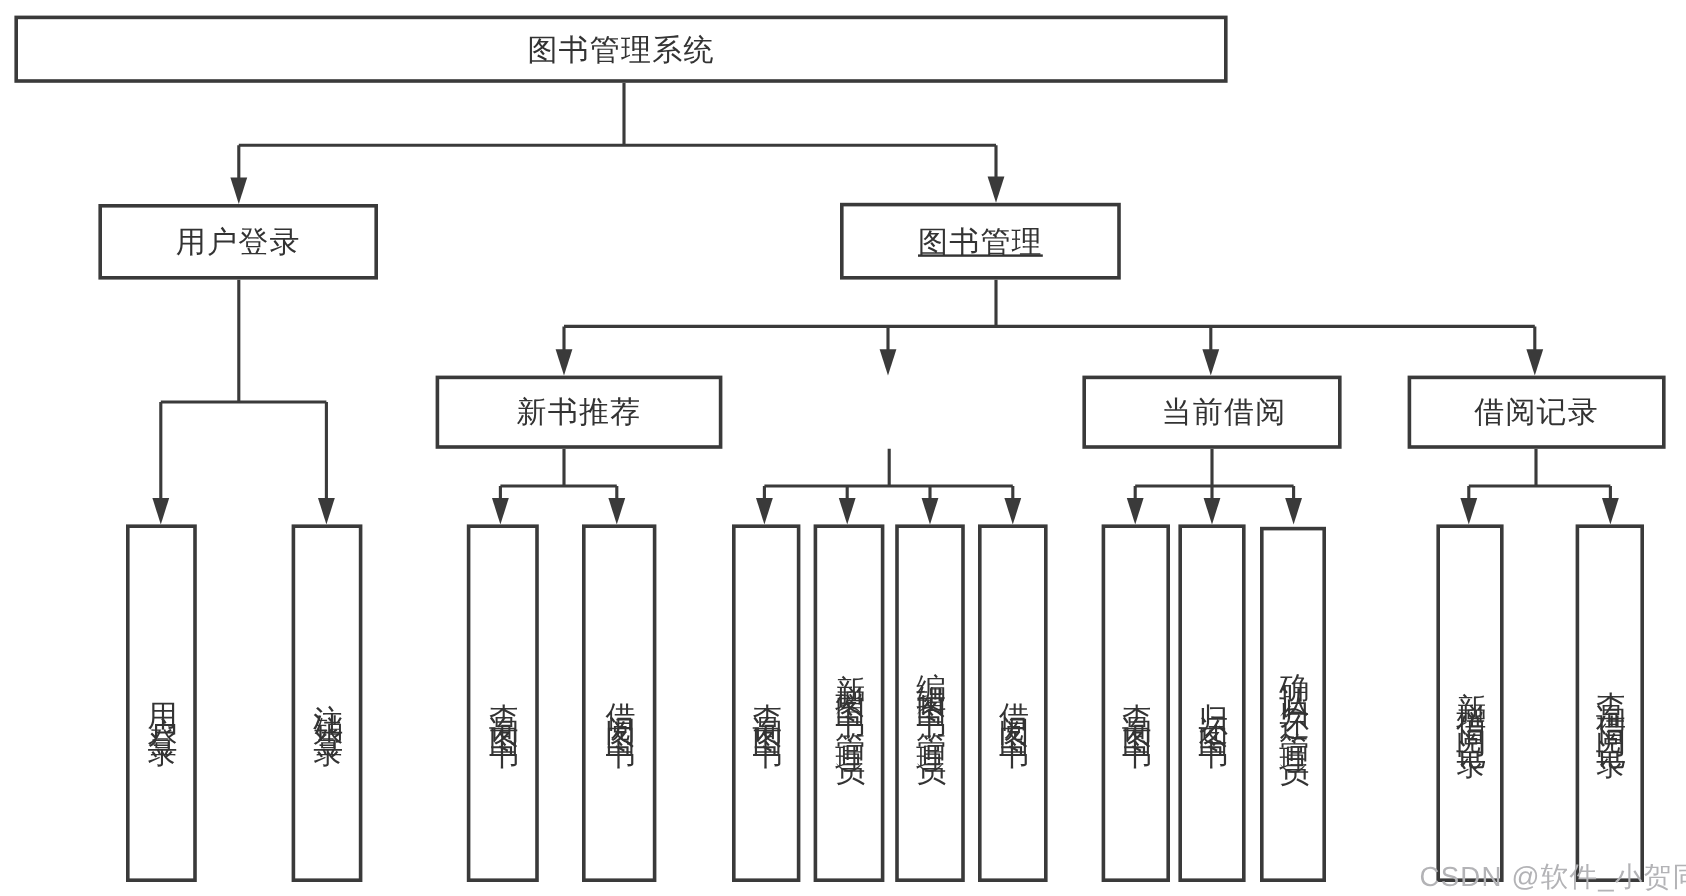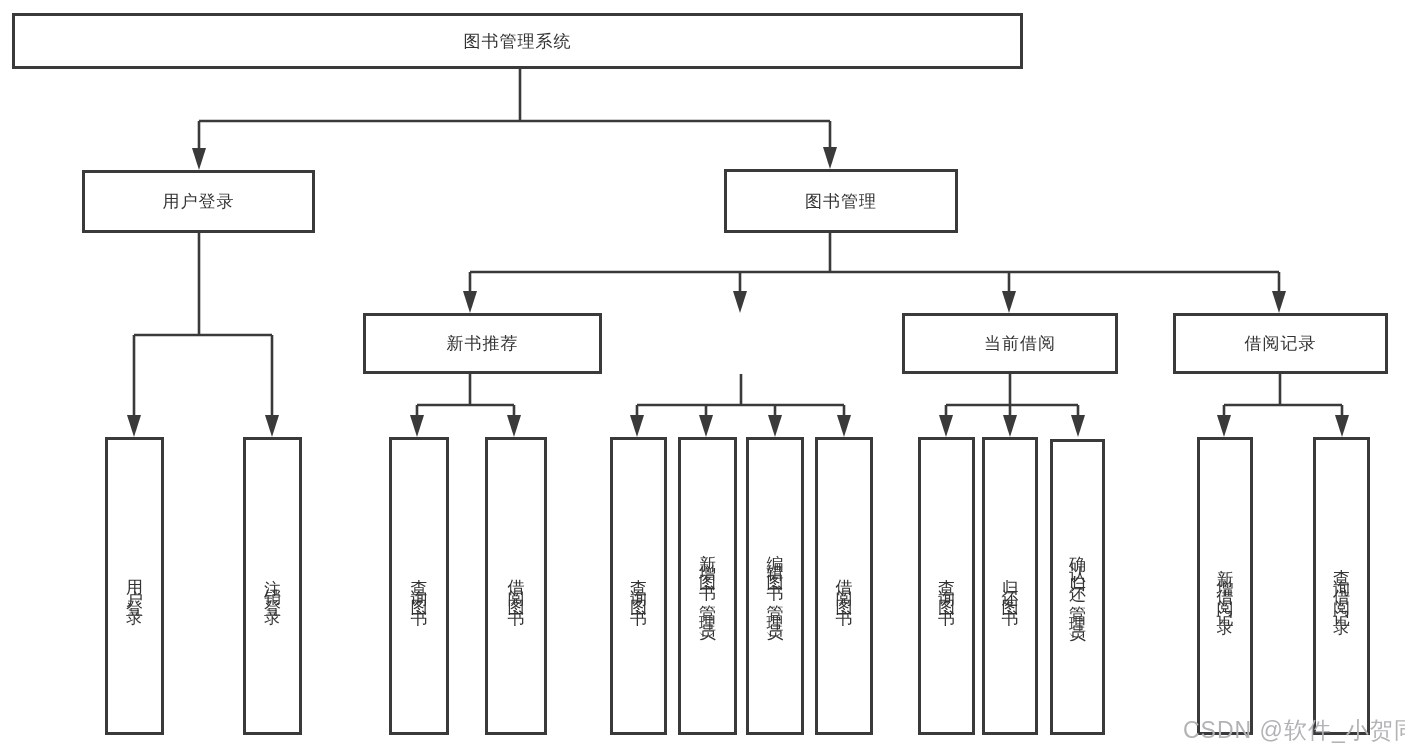--- a/index.html
+++ b/index.html
@@ -17,21 +17,21 @@
     overflow:hidden;
   }
   #wires{position:absolute;left:0;top:0;width:1405px;height:747px;}
   .node{
     position:absolute;
     box-sizing:border-box;
     border:3px solid var(--line);
     background:#fff;
     display:flex;align-items:center;justify-content:center;
     color:var(--text);
-    font-size:17px;
+    font-size:25px;
     letter-spacing:1px;
     white-space:nowrap;
   }
   .leaf{
     writing-mode:vertical-rl;
     letter-spacing:10px;
     white-space:normal;
     line-height:1;
   }
   #watermark{
@@ -77,21 +77,21 @@
       <polygon points="1003,415 1017,415 1010,437"></polygon>
       <polygon points="1071,415 1085,415 1078,437"></polygon>
       <polygon points="1217,415 1231,415 1224,437"></polygon>
       <polygon points="1335,415 1349,415 1342,437"></polygon>
     </g>
   </svg>
 
   <div class="node" style="left:12px;top:13px;width:1011px;height:56px;">图书管理系统</div>
 
   <div class="node" style="left:82px;top:170px;width:233px;height:63px;">用户登录</div>
-  <div class="node" style="left:724px;top:169px;width:234px;height:64px;">图书管理</div>
+  <div class="node" style="left:700px;top:169px;width:234px;height:64px;text-decoration:underline;">图书管理</div>
 
   <div class="node" style="left:363px;top:313px;width:239px;height:61px;">新书推荐</div>
   <div class="node" style="left:902px;top:313px;width:216px;height:61px;padding-left:20px;">当前借阅</div>
   <div class="node" style="left:1173px;top:313px;width:215px;height:61px;">借阅记录</div>
 
   <div class="node leaf" style="left:105px;top:437px;width:59px;height:298px;">用户登录</div>
   <div class="node leaf" style="left:243px;top:437px;width:59px;height:298px;">注销登录</div>
 
   <div class="node leaf" style="left:389px;top:437px;width:60px;height:298px;">查询图书</div>
   <div class="node leaf" style="left:485px;top:437px;width:62px;height:298px;">借阅图书</div>

